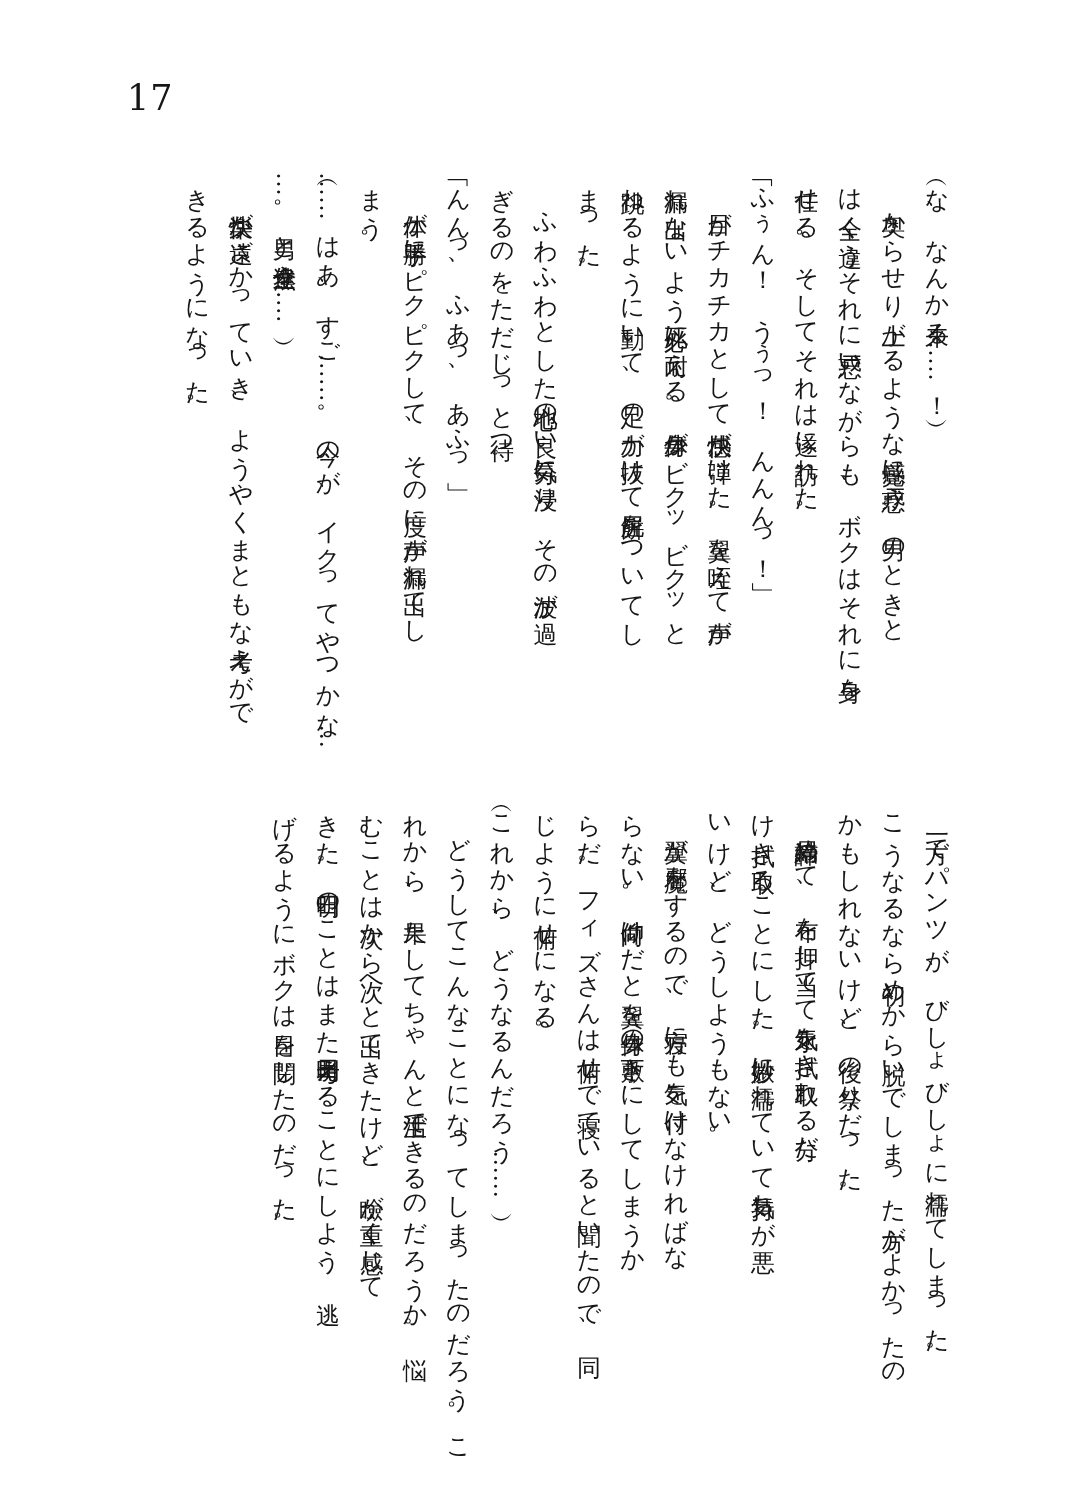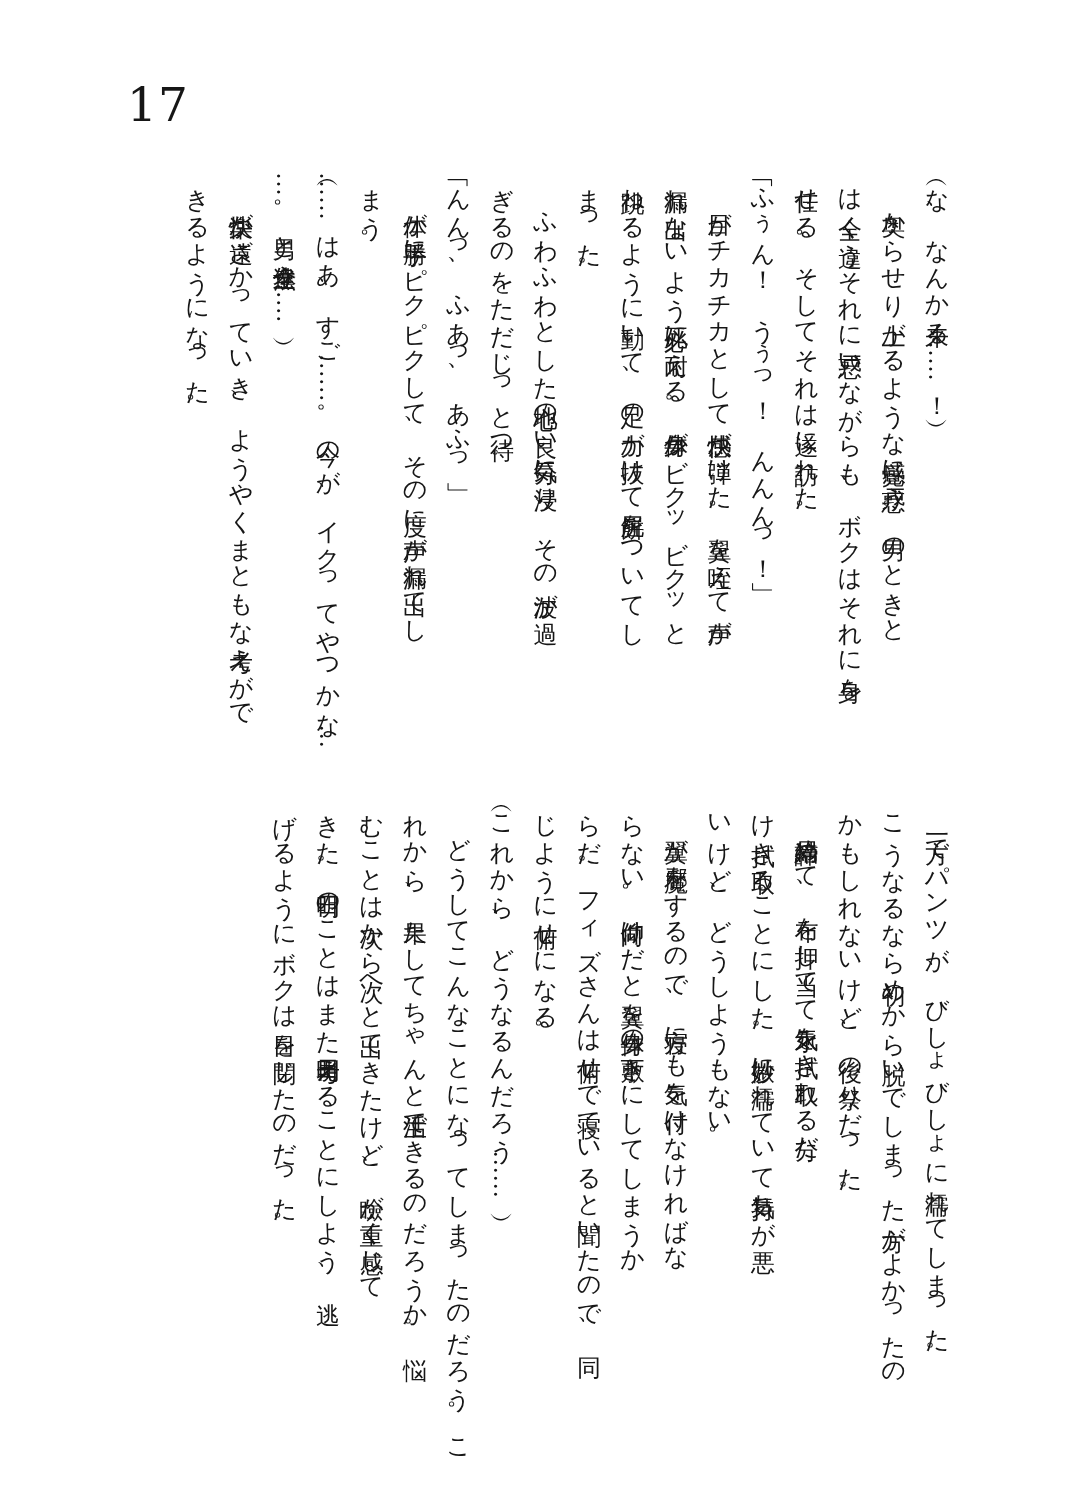--- a/index.html
+++ b/index.html
@@ -15,21 +15,21 @@
     width: 1080px;
     height: 1512px;
     background: #ffffff;
     color: #161616;
     overflow: hidden;
   }
   .page-number {
     position: absolute;
     left: 127px;
     top: 81px;
-    font-size: 47px;
+    font-size: 35px;
     line-height: 1;
     letter-spacing: 1px;
     color: #161616;
   }
   .text-block {
     position: absolute;
     right: 122px;
     height: 580px;
     writing-mode: vertical-rl;
     text-orientation: mixed;

